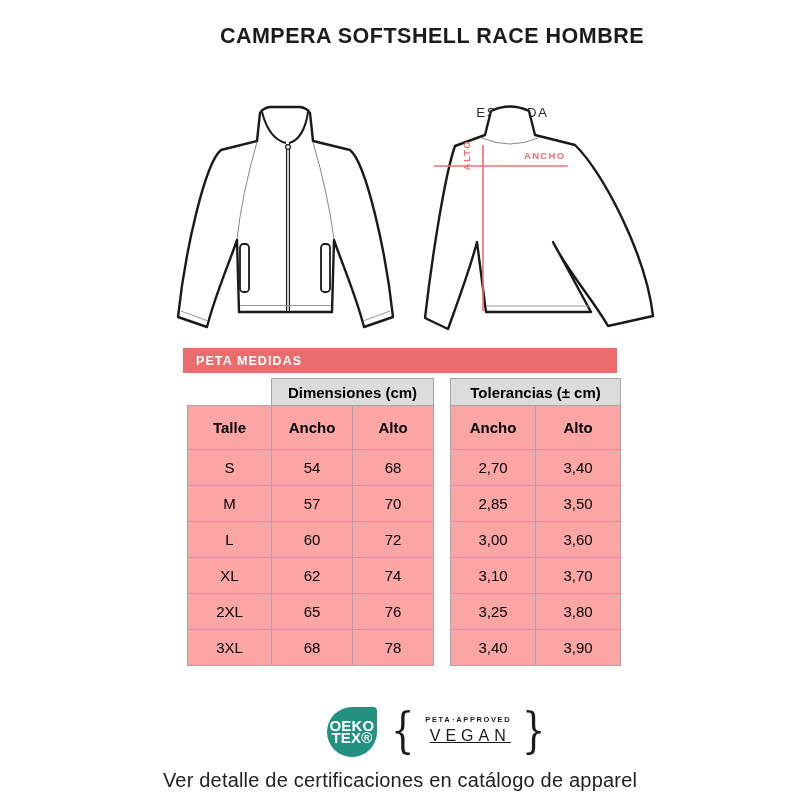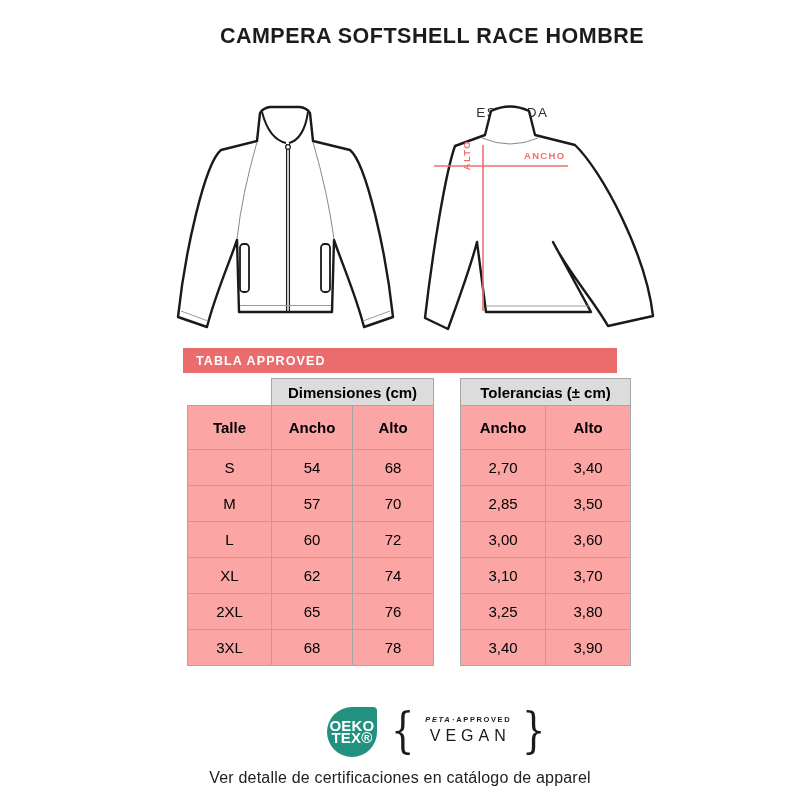--- a/index.html
+++ b/index.html
@@ -18,45 +18,45 @@
   .jacket svg{width:100%;height:100%;display:block;}
 
   .ann{position:absolute;color:#F26E6E;font-weight:700;font-size:9.5px;letter-spacing:1.3px;}
   .ann.alto{left:41px;top:42px;writing-mode:vertical-rl;transform:rotate(180deg);}
   .ann.ancho{left:104px;top:52px;}
 
   .banner{position:absolute;left:183px;top:348px;width:434px;height:25px;background:#EB6C6C;
           color:#fff;font-size:12.5px;font-weight:600;letter-spacing:1.1px;line-height:26px;
           padding-left:13px;box-sizing:border-box;}
 
-  .tables{position:absolute;left:187px;top:378px;display:flex;gap:26px;}
+  .tables{position:absolute;left:187px;top:378px;display:flex;gap:16px;}
   table{border-collapse:collapse;font-size:15px;color:#000;table-layout:fixed;}
   td,th{border:1px solid #a6a6a6;text-align:center;padding:0;background:#fca5a5;font-weight:400;}
   th{font-weight:700;}
   tr.group-row th{background:#dcdcdc;height:26px;font-size:15px;}
   tr.cols-row th{height:43px;}
   tbody td{height:35px;}
   td.ghost{border:none;background:transparent;}
 
   .oeko{position:absolute;left:327px;top:707px;width:50px;height:50px;background:#23917F;
         border-radius:50% 4px 50% 50%;color:#fff;display:flex;flex-direction:column;
         align-items:center;justify-content:center;font-weight:700;font-size:15px;
         line-height:12px;letter-spacing:.2px;}
 
   .peta{position:absolute;left:388px;top:704px;height:52px;display:flex;align-items:center;
         gap:7px;color:#1b1b1b;}
   .brace{font-family:"DejaVu Serif",serif;font-size:46px;line-height:46px;font-weight:400;
          transform:scaleX(.8) scaleY(1.05);}
   .peta-text{text-align:center;width:88px;}
   .peta-top{font-size:7.5px;font-weight:700;letter-spacing:1.6px;white-space:nowrap;}
-  .peta-top .peta-w{font-style:italic;margin-right:1px;}
-  .vegan{font-size:16px;letter-spacing:5px;margin-top:3px;font-weight:400;padding-left:4px;}
+  .peta-top .peta-w{margin-right:1px;}
+  .vegan{font-size:16px;letter-spacing:5px;margin-top:3px;font-weight:400;padding-left:4px;text-decoration:underline;}
 
   .footer{position:absolute;top:769px;left:0;width:800px;text-align:center;
-          font-size:16px;color:#222;letter-spacing:.2px;}
+          font-size:20px;color:#222;letter-spacing:.2px;}
 </style>
 </head>
 <body>
 
 <div class="canvas">
 
   <div class="title">CAMPERA SOFTSHELL RACE HOMBRE</div>
 
   <div class="fig-label espalda">ESPALDA</div>
 
@@ -90,21 +90,21 @@
       <path d="M62,39 Q90,51 118,39" fill="none" stroke="#888888" stroke-width="1"></path>
       <line x1="67" y1="207" x2="170" y2="207" stroke="#999999" stroke-width="1"></line>
       <line x1="63" y1="46" x2="63" y2="212" stroke="#F26E6E" stroke-width="1.6"></line>
       <line x1="14" y1="67" x2="148" y2="67" stroke="#F26E6E" stroke-width="1.6"></line>
     </svg>
     <span class="ann alto">ALTO</span>
     <span class="ann ancho">ANCHO</span>
   </div>
 
   <div class="banner">
-    <span>TABLA APPROVED</span>
+    <span>PETA MEDIDAS</span>
   </div>
 
   <div class="tables">
     <table class="t-left">
       <colgroup>
           <col style="width:84px">
           <col style="width:81px">
           <col style="width:81px">
         </colgroup>
       <thead>

